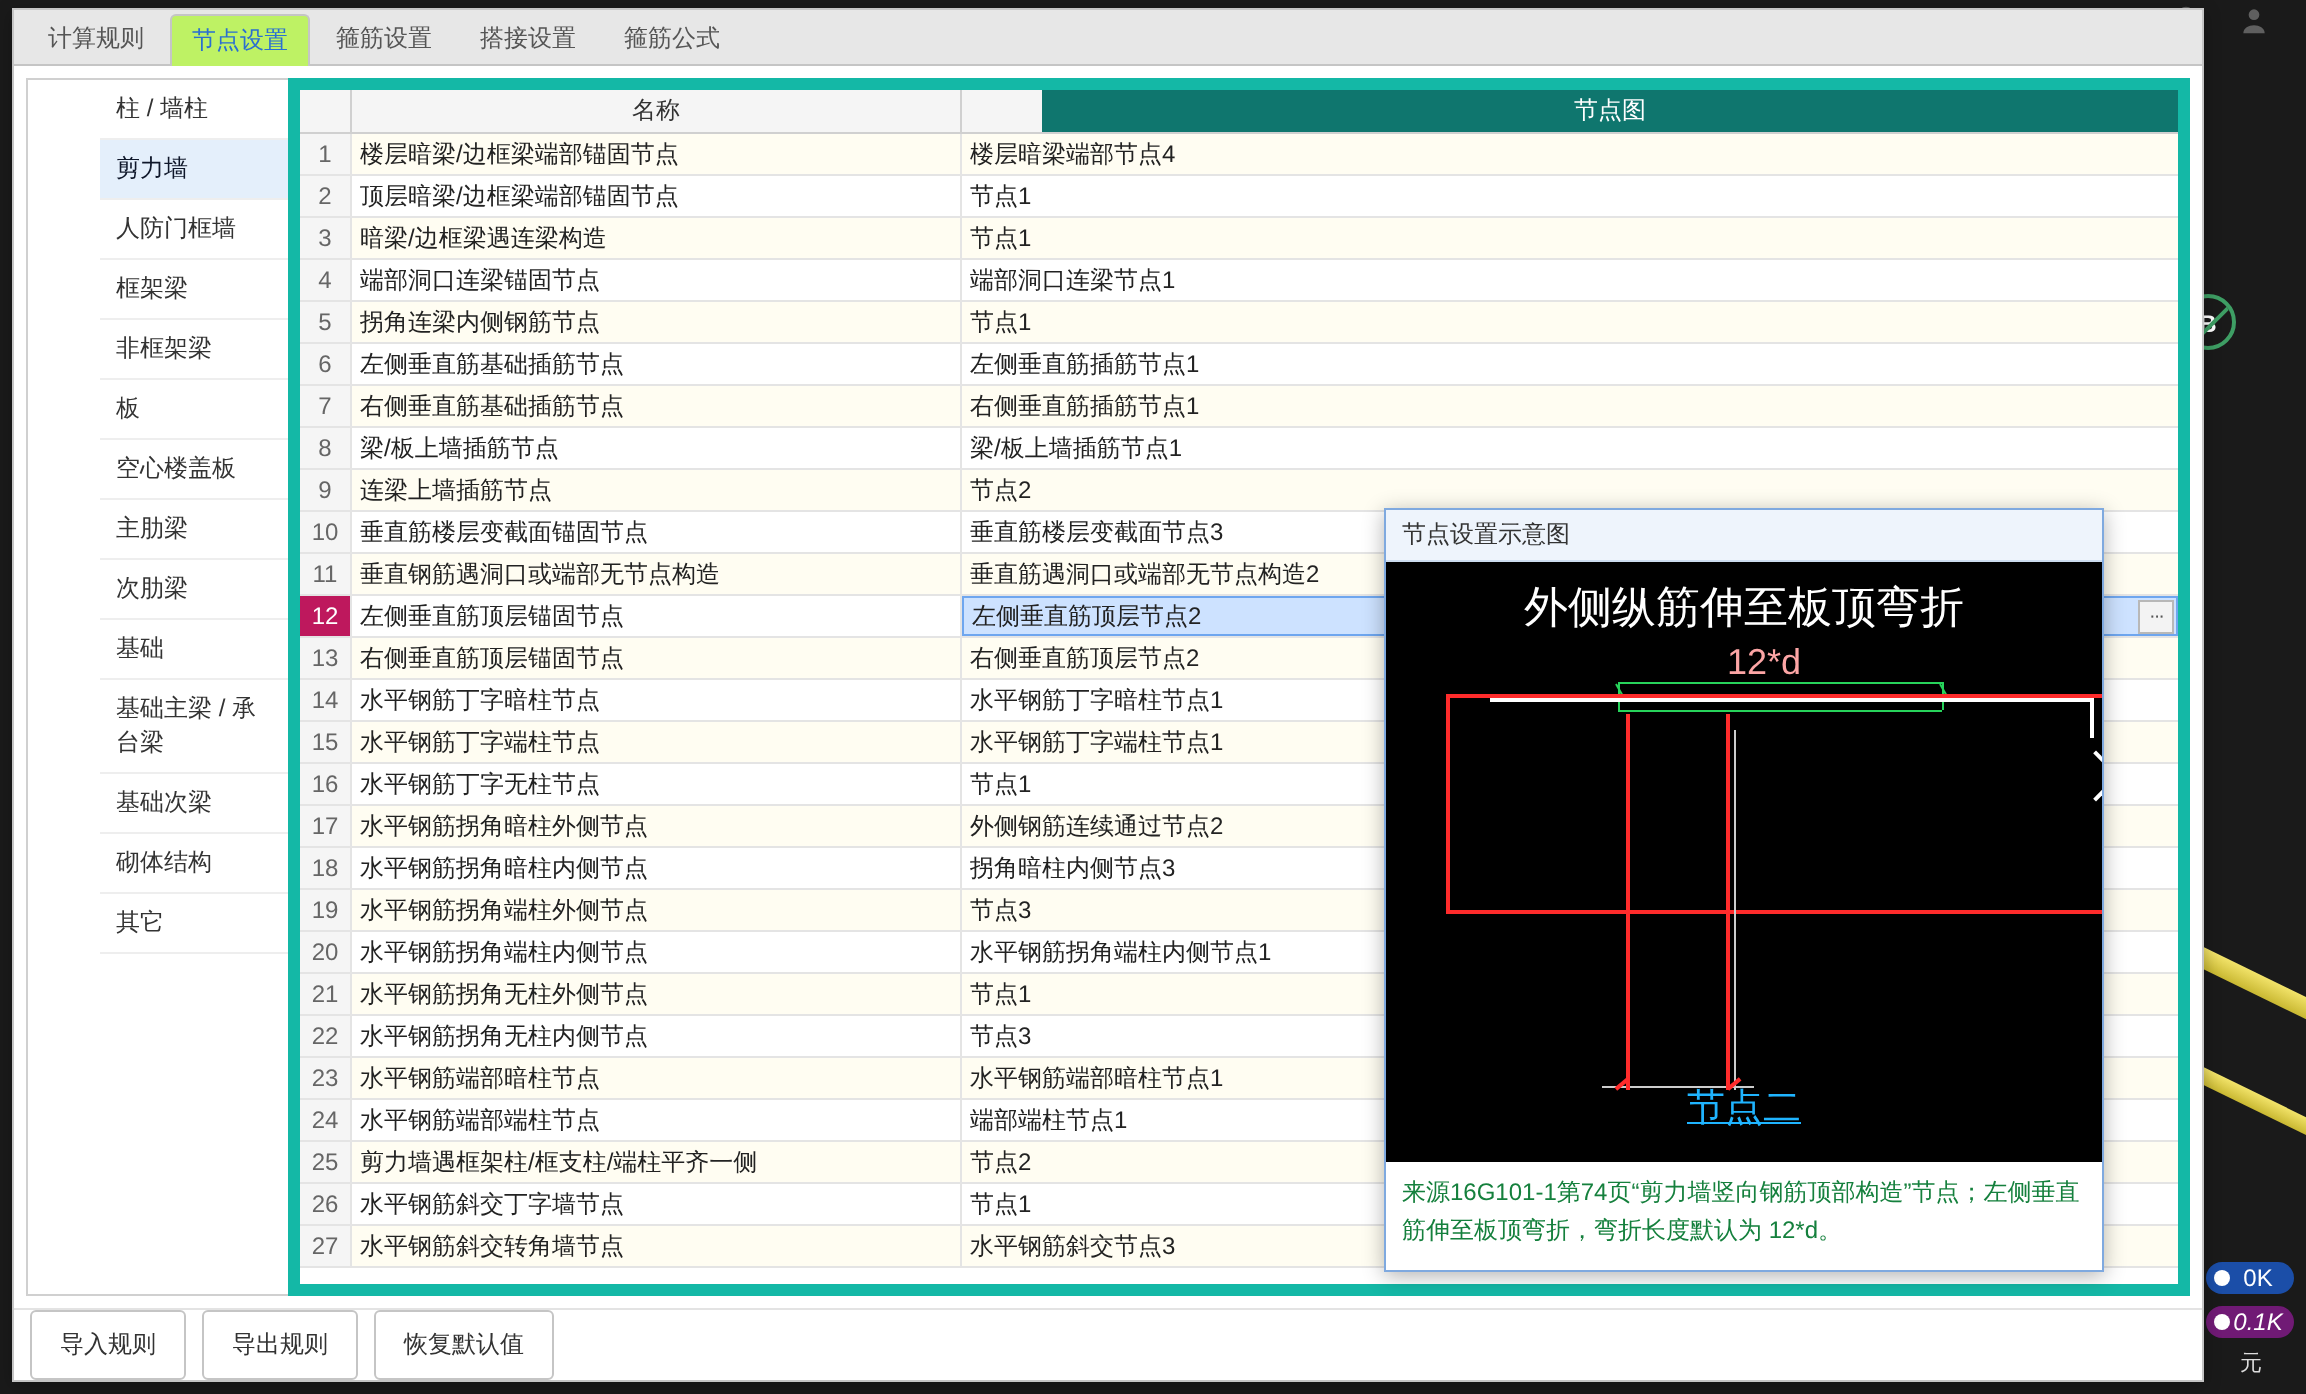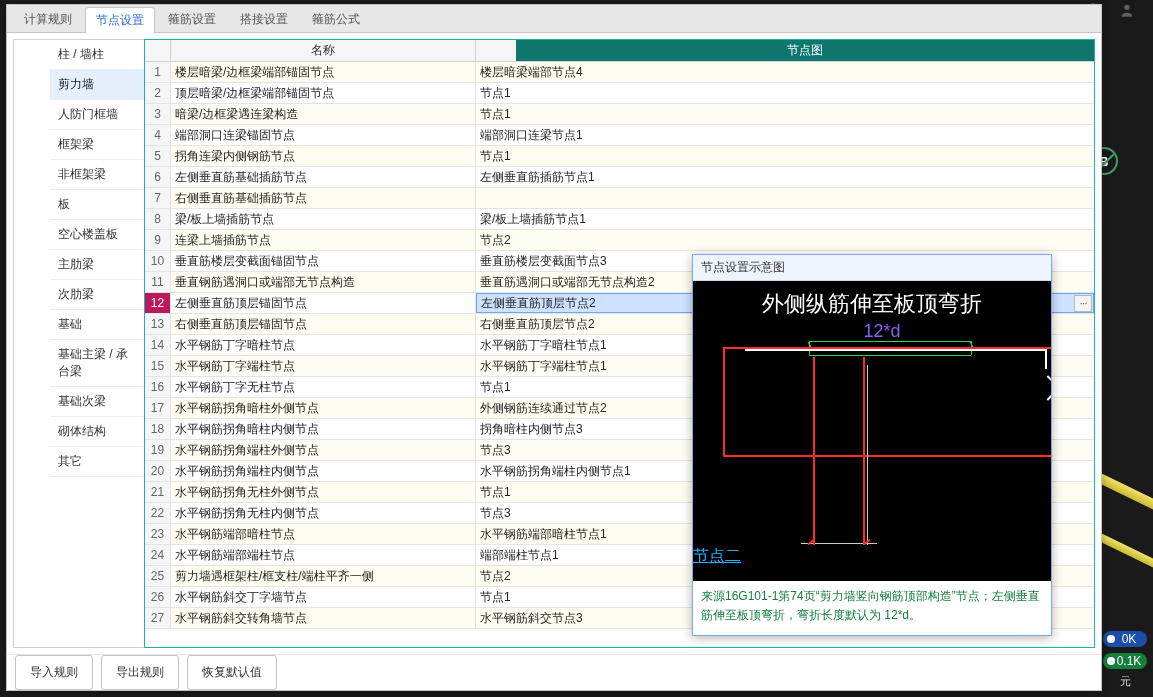--- a/index.html
+++ b/index.html
@@ -2,37 +2,37 @@
 <html><head>
 <meta charset="utf-8">
 <style>
   * { box-sizing: border-box; margin: 0; padding: 0; font-family: "Microsoft YaHei", Arial, sans-serif; font-size: 12px; }
   body { background: #3a3a3a; width: 1153px; height: 697px; position: relative; overflow: hidden; }
   .app-bg { position: absolute; left: 0; top: 0; width: 1153px; height: 697px; background: #1a1a1a; }
   .iso-grid { position: absolute; right: 0; top: 100px; width: 200px; height: 540px; overflow: hidden; }
   .b-badge { position:absolute; top:147px; right:35px; width:28px; height:28px; border:2px solid #3e9e64; border-radius:50%; color:#fff; text-align:center; line-height:26px; font-weight:bold; overflow:hidden;}
   .b-slash { position:absolute; top:-4px; left:12px; width:2px; height:36px; background:#3e9e64; transform:rotate(45deg);}
   .dist-badge { position:absolute; right:6px; bottom:50px; width:44px; height:16px; background:#1b4ea8; color:#fff; font-size:10px; text-align:center; line-height:16px; border-radius:8px; padding-right:4px;}
-  .dist-badge.orange{ background:#15803d; bottom:28px;}
+  .dist-badge.orange{ background:#701a75; bottom:28px;font-style:italic;}
   .dist-dot { display:inline-block; width:8px; height:8px; border-radius:50%; background:#fff; float:left; margin:4px 0 0 4px;}
 
   .dialog { position: absolute; left: 6px; top: 4px; width: 1096px; height: 687px; background: #fff; border: 1px solid #c5c5c5; box-shadow: 0 2px 8px rgba(0,0,0,0.25); display: flex; flex-direction: column; }
 
   
   .tabs { height: 28px; background: #e7e7e7; border-bottom: 1px solid #c5c5c5; display: flex; align-items: flex-end; padding-left: 6px; padding-top:4px;}
   .tab { padding: 4px 10px 4px 10px; color: #555; border: 1px solid transparent; border-bottom: none; cursor: pointer; margin-right: 2px; border-radius: 3px 3px 0 0;}
-  .tab.active { background: #ffffff; border-color: #c5c5c5; color: #2a6fd1; position:relative; top:1px;}
+  .tab.active { background: #bef264; border-color: #c5c5c5; color: #2a6fd1; position:relative; top:1px;}
 
   .body { flex: 1; display: flex; overflow: hidden; padding: 6px 6px 6px 6px; gap: 0;}
 
   .sidebar { width: 131px; border: 1px solid #d0d0d0; border-right:none; overflow-y:auto;padding-left:36px;}
   .sidebar-item { padding: 6px 8px; border-bottom: 1px solid #eee; cursor: pointer; color:#333;}
   .sidebar-item.selected { background: #e4effb; color:#0f172a;}
 
-  .table-wrap { flex: 1; border: 1px solid #14b8a6; overflow: hidden; display:flex; flex-direction:column;}
+  .table-wrap { flex: 1; border: 6px solid #14b8a6; overflow: hidden; display:flex; flex-direction:column;}
   .thead { display: flex; height: 22px; background: #f5f5f5; border-bottom: 1px solid #d0d0d0;}
   .th { display: flex; align-items: center; justify-content: center; border-right: 1px solid #d0d0d0; color:#333;}
   .th.num { width: 26px; }
   .th.name { flex: 0 0 305px;}
   .th.diagram { flex: 1; background: #0f766e; color: #fff; border-right:none;margin-left:40px;}
   .tbody { flex:1; overflow-y: auto;}
   .row { display: flex; height: 21px; border-bottom: 1px solid #e4e4e4;}
   .row:nth-child(odd) { background: #fffdf2;}
   .row.selected { }
   .cell { display: flex; align-items: center; padding: 0 4px; border-right: 1px solid #e4e4e4; color:#222; overflow:hidden; white-space:nowrap;}
@@ -44,38 +44,38 @@
   .cell-edit-btn { position:absolute; right:1px; top:1px; width:18px; height:17px; background:#f3f3f3; border:1px solid #b8b8b8; color:#555; font-size:10px; text-align:center; line-height:15px; letter-spacing:-1px;}
 
   .footer { height: 36px; display:flex; padding-left:8px; gap:8px; border-top:1px solid #e3e3e3;}
   .btn { padding: 5px 14px; background:#fff; border:1px solid #c5c5c5; border-radius:3px; cursor:pointer; color:#333;}
 
   
   .preview { position:absolute; left:692px; top:254px; width:360px; background:#fff; border:1px solid #7fa9df; box-shadow:0 2px 10px rgba(0,0,0,0.3);}
   .preview-title { padding:4px 8px; background:#eef4fc; border-bottom:1px solid #cddcef; color:#333;}
   .preview-canvas { width:100%; height:300px; background:#000; position:relative; overflow:hidden;}
   .pv-text-top{ position:absolute; left:0; right:0; top:8px; text-align:center; color:#fff; font-family: SimSun, serif; font-size:22px;}
-  .pv-text-dim{ position:absolute; left:0; right:0; top:40px; text-align:center; color:#8b5cf6; font-size:18px;padding-left:20px;}
+  .pv-text-dim{ position:absolute; left:0; right:0; top:40px; text-align:center; color:#fca5a5; font-size:18px;padding-left:20px;}
   .pv-red-box{ position:absolute; left:30px; top:66px; width:330px; height:110px; border:2px solid #ff2b2b;}
   .pv-white-top{ position:absolute; left:52px; top:68px; width:302px; height:2px; background:#fff;}
   .pv-white-right{ position:absolute; left:352px; top:68px; width:2px; height:20px; background:#fff;}
   .pv-green-h1{ position:absolute; left:116px; top:60px; width:162px; border-top:1px solid #27d35b;}
   .pv-green-h2{ position:absolute; left:116px; top:74px; width:162px; border-top:1px solid #27d35b;}
   .pv-green-v1{ position:absolute; left:116px; top:60px; height:14px; border-left:1px solid #27d35b;}
   .pv-green-v2{ position:absolute; left:278px; top:60px; height:14px; border-left:1px solid #27d35b;}
   .pv-tick-l{ position:absolute; left:113px; top:64px; width:8px; height:1px; background:#27d35b; transform:rotate(60deg);}
   .pv-tick-r{ position:absolute; left:275px; top:64px; width:8px; height:1px; background:#27d35b; transform:rotate(60deg);}
   .pv-arrow{ position:absolute; left:346px; top:98px; width:18px; height:18px; border-right:2px solid #fff; border-bottom:2px solid #fff; transform:rotate(-45deg);}
   .pv-red-vert1{ position:absolute; left:120px; top:76px; width:2px; height:188px; background:#ff2b2b;}
   .pv-red-vert2{ position:absolute; left:170px; top:76px; width:2px; height:188px; background:#ff2b2b;}
   .pv-red-hook1{ position:absolute; left:114px; top:260px; width:8px; height:2px; background:#ff2b2b; transform:rotate(-40deg);}
   .pv-red-hook2{ position:absolute; left:170px; top:260px; width:8px; height:2px; background:#ff2b2b; transform:rotate(-40deg);}
   .pv-white-vert{ position:absolute; left:174px; top:84px; width:1px; height:180px; background:#ccc;}
   .pv-white-base{ position:absolute; left:108px; top:262px; width:76px; height:1px; background:#ccc;}
-  .pv-label-bottom{ position:absolute; left:0; right:0; bottom:14px; text-align:left; color:#1fb4ff; font-size:16px; text-decoration:underline; font-family:Liberation Mono, monospace;}
+  .pv-label-bottom{ position:absolute; left:0; right:0; bottom:14px; text-align:center; color:#1fb4ff; font-size:19px; text-decoration:underline; font-family:Liberation Mono, monospace;}
   .preview-desc{ padding:6px 8px 10px 8px; color:#15803d; line-height:1.6;}
 
   
   .topbar-icons{ position:absolute; right:18px; top:2px; display:flex; gap:18px; align-items:center;}
   .ico{ width:16px; height:16px; opacity:.55;}
 
   
   .tbody::-webkit-scrollbar{width:16px;} .tbody::-webkit-scrollbar-track{background:#f0f0f0;} .tbody::-webkit-scrollbar-thumb{background:#c3c3c3;}
   .yellow-line{position:absolute;background:linear-gradient(180deg,#f2e36a,#c9b832);}    
 </style>
@@ -161,20 +161,21 @@
             <div class="cell diagram">节点1</div>
           </div>
           <div class="row">
             <div class="cell num">6</div>
             <div class="cell name">左侧垂直筋基础插筋节点</div>
             <div class="cell diagram">左侧垂直筋插筋节点1</div>
           </div>
           <div class="row">
             <div class="cell num">7</div>
             <div class="cell name">右侧垂直筋基础插筋节点</div>
+            <div class="cell diagram">右侧垂直筋插筋节点1</div>
           </div>
           <div class="row">
             <div class="cell num">8</div>
             <div class="cell name">梁/板上墙插筋节点</div>
             <div class="cell diagram">梁/板上墙插筋节点1</div>
           </div>
           <div class="row">
             <div class="cell num">9</div>
             <div class="cell name">连梁上墙插筋节点</div>
             <div class="cell diagram">节点2</div>

